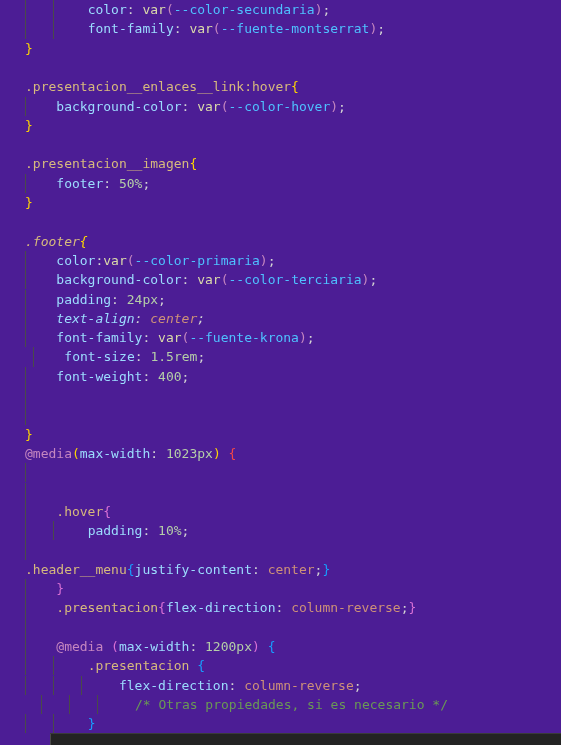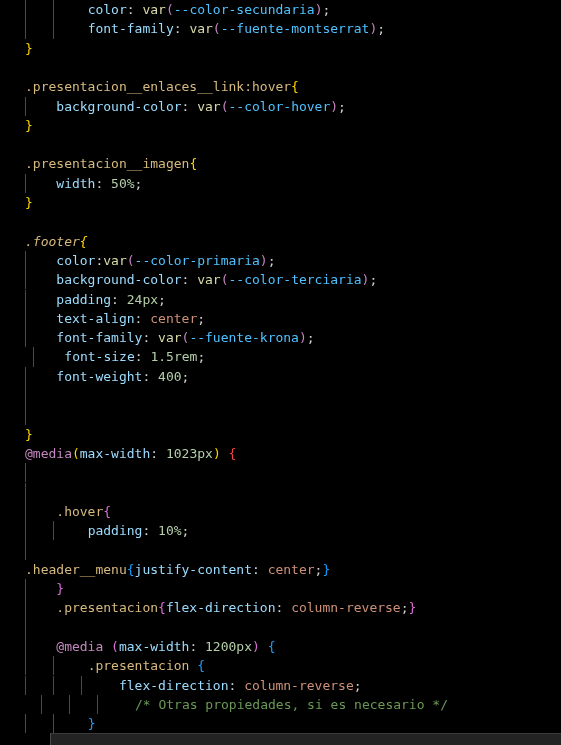--- a/index.html
+++ b/index.html
@@ -11,21 +11,21 @@
     width: 561px;
     height: 745px;
     overflow: hidden;
     font-family: "DejaVu Sans Mono", "Liberation Mono", monospace;
   }
 
   #editor {
     position: relative;
     width: 561px;
     height: 745px;
-    background: #000000;
+    background: #4c1d95;
     font-size: 13px;
     line-height: 19.3px;
     overflow: hidden;
   }
 
   .code-area {
     position: absolute;
     top: 0;
     left: 0;
     width: 561px;
@@ -86,28 +86,28 @@
   <div class="code-area">
       <div class="line" style="position: absolute; top: 0px; left: 0px; width: 561px;"><span class="guide g0" style="left: 25px;"></span><span class="guide g1" style="left: 53px;"></span><span style="position: relative;"><span class="t-plain">        </span><span class="t-prop">color</span><span class="t-plain">: </span><span class="t-func">var</span><span class="t-varpink">(</span><span class="t-var">--color-secundaria</span><span class="t-varpink">)</span><span class="t-plain">;</span></span></div>
       <div class="line" style="position: absolute; top: 19.3px; left: 0px; width: 561px;"><span class="guide g0" style="left: 25px;"></span><span class="guide g1" style="left: 53px;"></span><span style="position: relative;"><span class="t-plain">        </span><span class="t-prop">font-family</span><span class="t-plain">: </span><span class="t-func">var</span><span class="t-varpink">(</span><span class="t-var">--fuente-montserrat</span><span class="t-varpink">)</span><span class="t-plain">;</span></span></div>
       <div class="line" style="position: absolute; top: 38.6px; left: 0px; width: 561px;"><span style="position: relative;"><span class="t-brace-y">}</span></span></div>
       <div class="line" style="position: absolute; top: 57.9px; left: 0px; width: 561px;"><span style="position: relative;"></span></div>
       <div class="line" style="position: absolute; top: 77.2px; left: 0px; width: 561px;"><span style="position: relative;"><span class="t-sel">.presentacion__enlaces__link:hover</span><span class="t-brace-y">{</span></span></div>
       <div class="line" style="position: absolute; top: 96.5px; left: 0px; width: 561px;"><span class="guide g0" style="left: 25px;"></span><span style="position: relative;"><span class="t-plain">    </span><span class="t-prop">background-color</span><span class="t-plain">: </span><span class="t-func">var</span><span class="t-varpink">(</span><span class="t-var">--color-hover</span><span class="t-varpink">)</span><span class="t-plain">;</span></span></div>
       <div class="line" style="position: absolute; top: 115.8px; left: 0px; width: 561px;"><span style="position: relative;"><span class="t-brace-y">}</span></span></div>
       <div class="line" style="position: absolute; top: 135.1px; left: 0px; width: 561px;"><span style="position: relative;"></span></div>
       <div class="line" style="position: absolute; top: 154.4px; left: 0px; width: 561px;"><span style="position: relative;"><span class="t-sel">.presentacion__imagen</span><span class="t-brace-y">{</span></span></div>
-      <div class="line" style="position: absolute; top: 173.7px; left: 0px; width: 561px;"><span class="guide g0" style="left: 25px;"></span><span style="position: relative;"><span class="t-plain">    </span><span class="t-prop">width</span><span class="t-plain">: </span><span class="t-num">50%</span><span class="t-plain">;</span></span></div>
+      <div class="line" style="position: absolute; top: 173.7px; left: 0px; width: 561px;"><span class="guide g0" style="left: 25px;"></span><span style="position: relative;"><span class="t-plain">    </span><span class="t-prop">footer</span><span class="t-plain">: </span><span class="t-num">50%</span><span class="t-plain">;</span></span></div>
       <div class="line" style="position: absolute; top: 193px; left: 0px; width: 561px;"><span style="position: relative;"><span class="t-brace-y">}</span></span></div>
       <div class="line" style="position: absolute; top: 212.3px; left: 0px; width: 561px;"><span style="position: relative;"></span></div>
       <div class="line" style="position: absolute; top: 231.6px; left: 0px; width: 561px; font-style: italic;"><span style="position: relative;"><span class="t-sel">.footer</span><span class="t-brace-y">{</span></span></div>
       <div class="line" style="position: absolute; top: 250.9px; left: 0px; width: 561px;"><span class="guide g0" style="left: 25px;"></span><span style="position: relative;"><span class="t-plain">    </span><span class="t-prop">color</span><span class="t-plain">:</span><span class="t-func">var</span><span class="t-varpink">(</span><span class="t-var">--color-primaria</span><span class="t-varpink">)</span><span class="t-plain">;</span></span></div>
       <div class="line" style="position: absolute; top: 270.2px; left: 0px; width: 561px;"><span class="guide g0" style="left: 25px;"></span><span style="position: relative;"><span class="t-plain">    </span><span class="t-prop">background-color</span><span class="t-plain">: </span><span class="t-func">var</span><span class="t-varpink">(</span><span class="t-var">--color-terciaria</span><span class="t-varpink">)</span><span class="t-plain">;</span></span></div>
       <div class="line" style="position: absolute; top: 289.5px; left: 0px; width: 561px;"><span class="guide g0" style="left: 25px;"></span><span style="position: relative;"><span class="t-plain">    </span><span class="t-prop">padding</span><span class="t-plain">: </span><span class="t-num">24px</span><span class="t-plain">;</span></span></div>
-      <div class="line" style="position: absolute; top: 308.8px; left: 0px; width: 561px;"><span class="guide g0" style="left: 25px;"></span><span style="position: relative;"><span class="t-plain">    </span><span class="t-prop">text-align</span><span class="t-plain">: </span><span class="t-val">center</span><span class="t-plain">;</span></span></div>
+      <div class="line" style="position: absolute; top: 308.8px; left: 0px; width: 561px;"><span class="guide g0" style="left: 25px;"></span><span style="position: relative; font-style: italic;"><span class="t-plain">    </span><span class="t-prop">text-align</span><span class="t-plain">: </span><span class="t-val">center</span><span class="t-plain">;</span></span></div>
       <div class="line" style="position: absolute; top: 328.1px; left: 0px; width: 561px;"><span class="guide g0" style="left: 25px;"></span><span style="position: relative;"><span class="t-plain">    </span><span class="t-prop">font-family</span><span class="t-plain">: </span><span class="t-func">var</span><span class="t-varpink">(</span><span class="t-var">--fuente-krona</span><span class="t-varpink">)</span><span class="t-plain">;</span></span></div>
       <div class="line" style="position: absolute; top: 347.4px; left: 8px; width: 561px;"><span class="guide g0" style="left: 25px;"></span><span style="position: relative;"><span class="t-plain">    </span><span class="t-prop">font-size</span><span class="t-plain">: </span><span class="t-num">1.5rem</span><span class="t-plain">;</span></span></div>
       <div class="line" style="position: absolute; top: 366.7px; left: 0px; width: 515px;"><span class="guide g0" style="left: 25px;"></span><span style="position: relative;"><span class="t-plain">    </span><span class="t-prop">font-weight</span><span class="t-plain">: </span><span class="t-num">400</span><span class="t-plain">;</span></span></div>
       <div class="line" style="position: absolute; top: 386px; left: 0px; width: 561px;"><span class="guide g0" style="left: 25px;"></span><span style="position: relative;"></span></div>
       <div class="line" style="position: absolute; top: 405.3px; left: 0px; width: 561px;"><span class="guide g0" style="left: 25px;"></span><span style="position: relative;"></span></div>
       <div class="line" style="position: absolute; top: 424.6px; left: 0px; width: 561px;"><span style="position: relative;"><span class="t-brace-y">}</span></span></div>
       <div class="line" style="position: absolute; top: 443.9px; left: 0px; width: 561px;"><span style="position: relative;"><span class="t-at">@media</span><span class="t-brace-y">(</span><span class="t-prop">max-width</span><span class="t-plain">: </span><span class="t-num">1023px</span><span class="t-brace-y">)</span><span class="t-plain"> </span><span class="t-brace-r">{</span></span></div>
       <div class="line" style="position: absolute; top: 463.2px; left: 0px; width: 561px;"><span class="guide g0" style="left: 25px;"></span><span style="position: relative;"></span></div>
       <div class="line" style="position: absolute; top: 482.5px; left: 0px; width: 561px;"><span class="guide g0" style="left: 25px;"></span><span style="position: relative;"></span></div>
       <div class="line" style="position: absolute; top: 501.8px; left: 0px; width: 561px;"><span class="guide g0" style="left: 25px;"></span><span style="position: relative;"><span class="t-plain">    </span><span class="t-sel">.hover</span><span class="t-brace-p">{</span></span></div>

